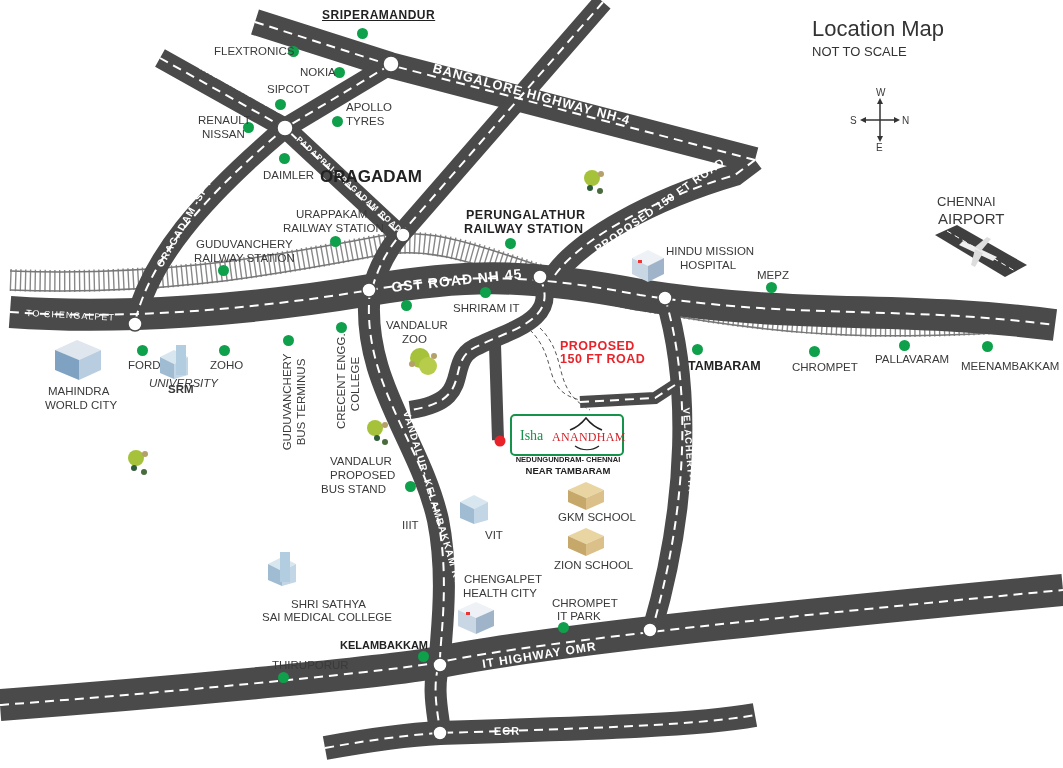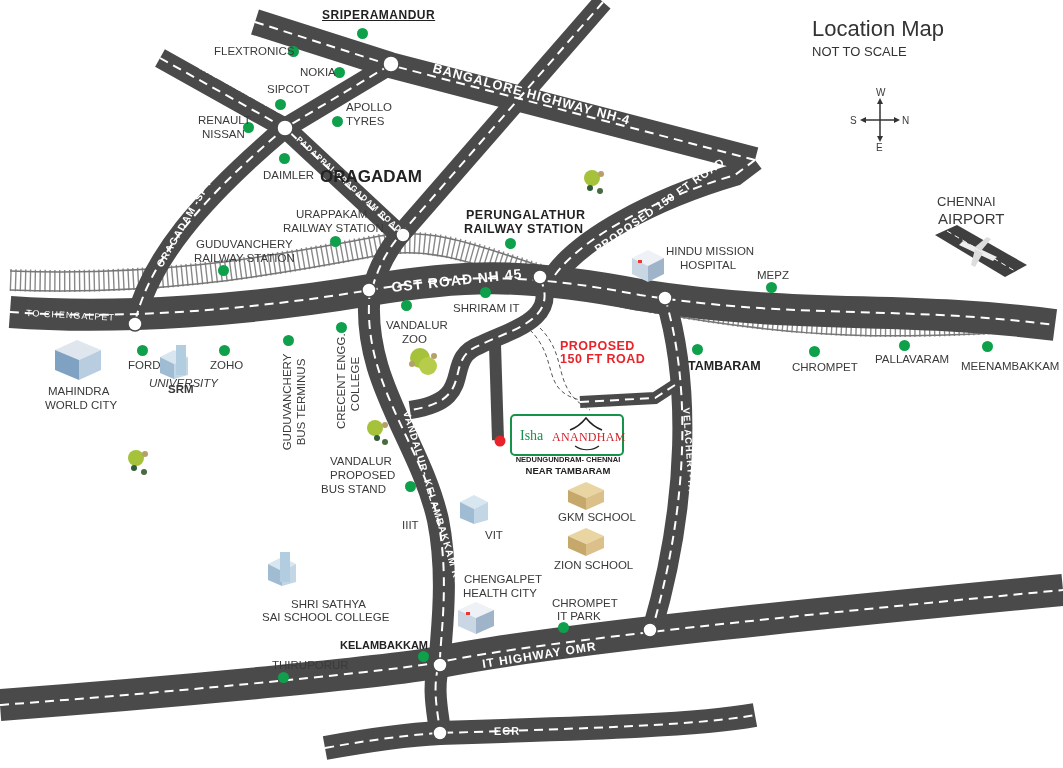--- a/index.html
+++ b/index.html
@@ -291,21 +291,21 @@
 <div class="lbl" style="left:875px;top:352px;">PALLAVARAM</div>
 <div class="lbl" style="left:961px;top:359px;">MEENAMBAKKAM</div>
 <div class="lbl" style="left:330px;top:454px;">VANDALUR</div>
 <div class="lbl" style="left:330px;top:468px;">PROPOSED</div>
 <div class="lbl" style="left:321px;top:482px;">BUS STAND</div>
 <div class="lbl" style="left:402px;top:494px;margin-top:24px;">IIIT</div>
 <div class="lbl" style="left:485px;top:528px;">VIT</div>
 <div class="lbl" style="left:558px;top:510px;">GKM SCHOOL</div>
 <div class="lbl" style="left:554px;top:558px;">ZION SCHOOL</div>
 <div class="lbl" style="left:291px;top:597px;">SHRI SATHYA</div>
-<div class="lbl" style="left:262px;top:610px;">SAI SCHOOL COLLEGE</div>
+<div class="lbl" style="left:262px;top:610px;">SAI MEDICAL COLLEGE</div>
 <div class="lbl" style="left:464px;top:572px;">CHENGALPET</div>
 <div class="lbl" style="left:463px;top:586px;">HEALTH CITY</div>
 <div class="lbl" style="left:552px;top:596px;">CHROMPET</div>
 <div class="lbl" style="left:557px;top:609px;">IT PARK</div>
 <div class="lbl bold" style="left:340px;top:638px;font-size:11px;">KELAMBAKKAM</div>
 <div class="lbl" style="left:272px;top:658px;">THIRUPORUR</div>
 
 <div class="proposed">
   <div>PROPOSED</div>
   <div>150 FT ROAD</div>

